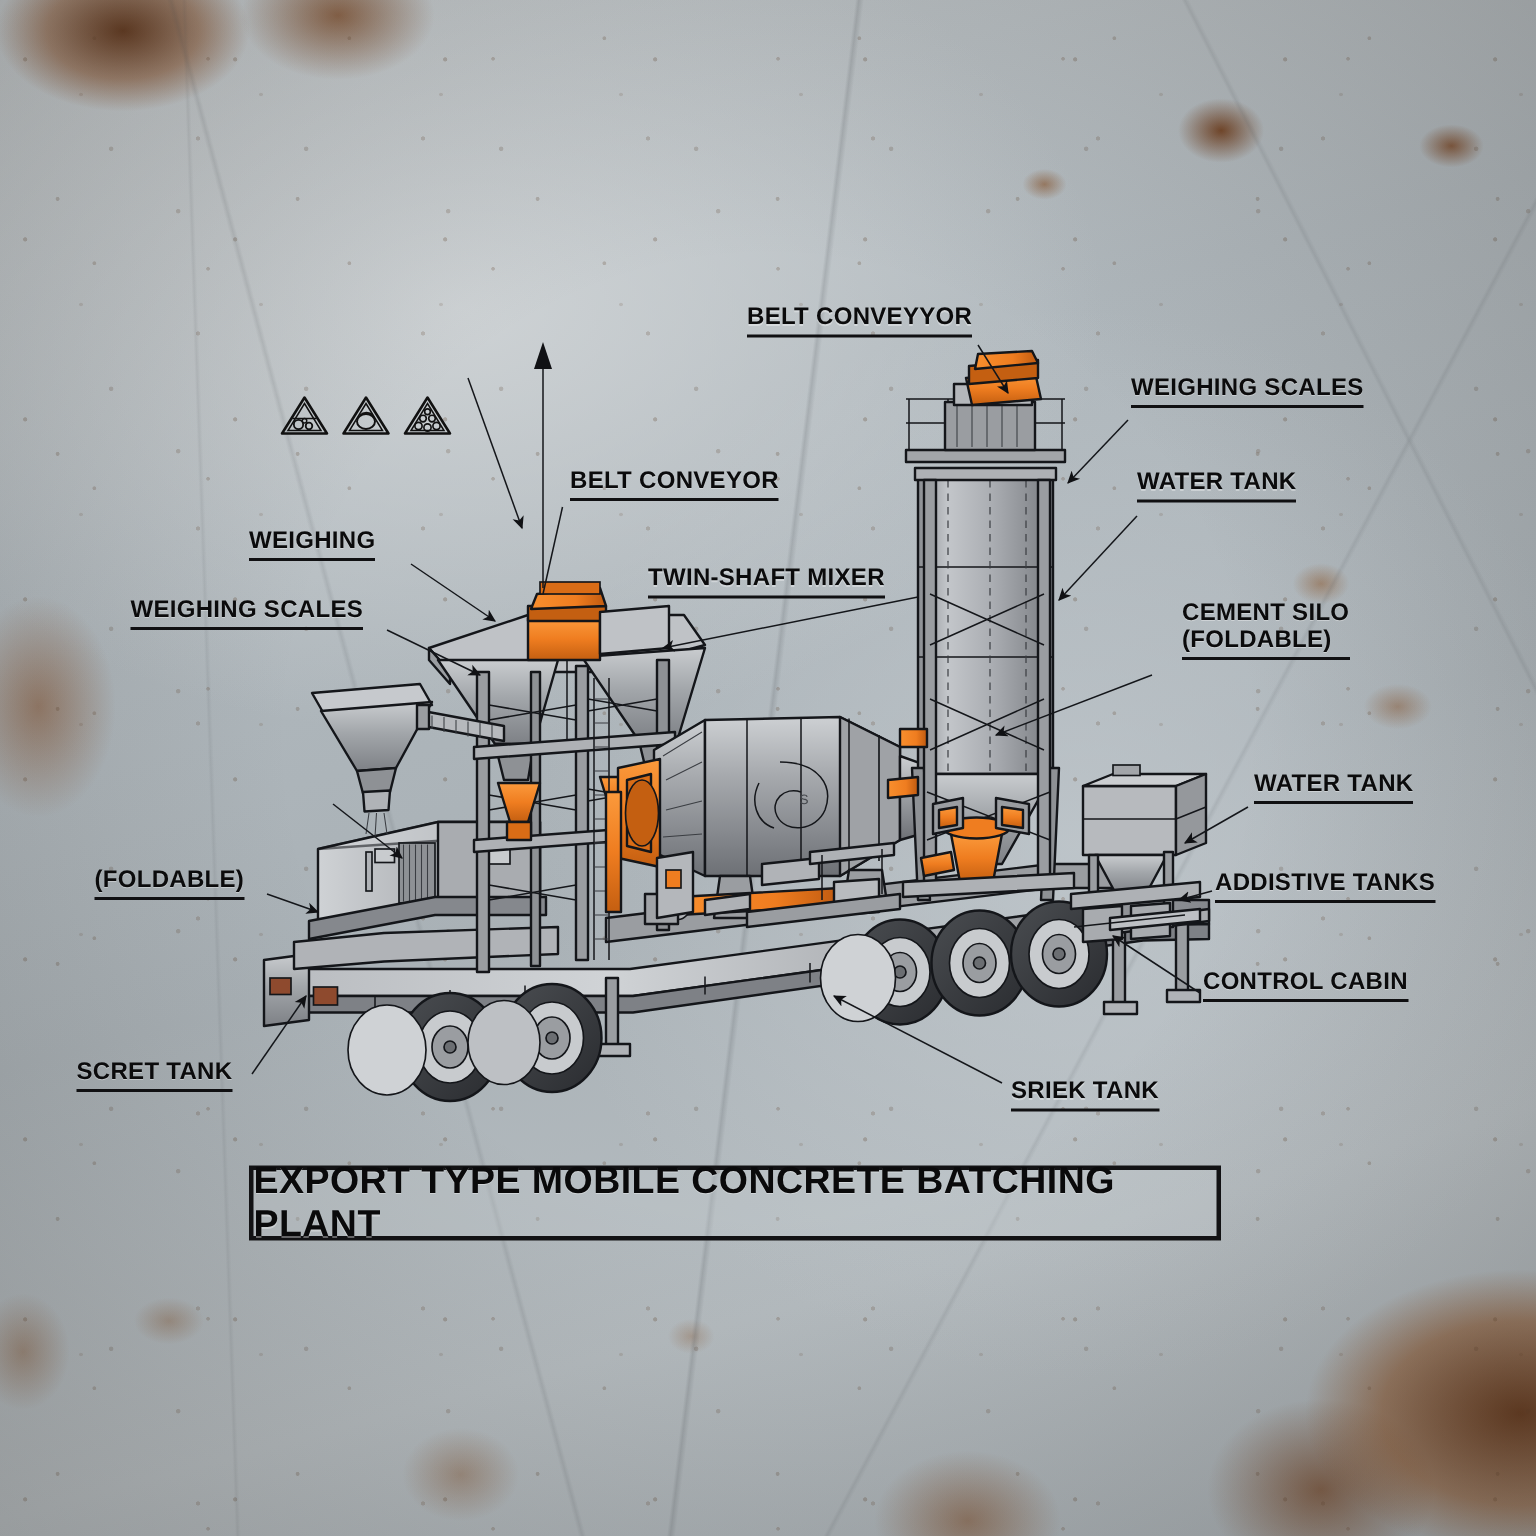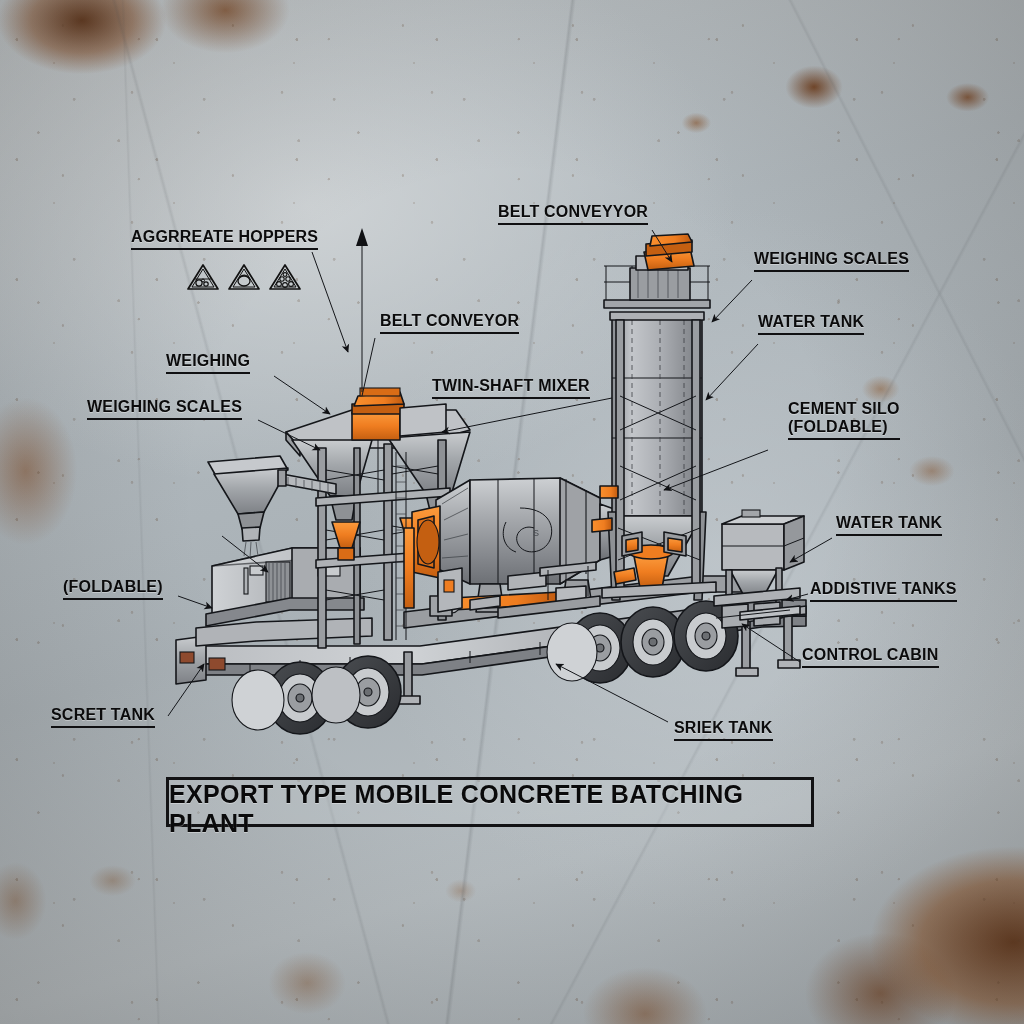--- a/index.html
+++ b/index.html
@@ -82,21 +82,21 @@
     text-shadow:0 1px 0 rgba(255,255,255,.35);
     line-height:1.12;
   }
   .lbl .ul { display:block; height:2px; background:#101012; margin-top:2px; }
   .lbl.two .ul { margin-top:2px; }
 
   #title-box {
     position:absolute;
     left:166px; top:777px; width:648px; height:50px;
     border:3px solid #121214;
-    display:flex; justify-content:center;
+    display:flex; align-items:center; justify-content:center;
     background:rgba(200,205,208,.30);
   }
   #title-box .t {
     font-family:"Liberation Sans", sans-serif;
     font-weight:bold; font-size:25px; letter-spacing:.3px;
     color:#0a0a0b;
     text-shadow:0 1px 0 rgba(255,255,255,.35);
   }
 
   .icons { position:absolute; left:186px; top:262px; display:flex; gap:7px; }
@@ -439,24 +439,20 @@
       <path class="ln" d="M808,594 L786,600" marker-end="url(#arrow)" stroke-width="1.5"></path>
 
       <path class="ln" d="M800,662 L742,624" marker-end="url(#arrow)" stroke-width="1.5"></path>
 
       <path class="ln" d="M168,716 L204,664" marker-end="url(#arrow)" stroke-width="1.5"></path>
 
       <path class="ln" d="M668,722 L556,664" marker-end="url(#arrow)" stroke-width="1.5"></path>
     </g>
   </svg>
 
-  <div class="lbl" style="left:131px; top:228px;">
-    <span>AGGRREATE HOPPERS</span>
-    <span class="ul"></span>
-  </div>
 
   <div class="icons">
     <svg width="34" height="30" viewBox="0 0 34 30">
       <path d="M17,3 L32,27 L2,27 Z" fill="none" stroke="#111" stroke-width="1.7" stroke-linejoin="round"></path>
       <path d="M17,7 L28,25 L6,25 Z" fill="none" stroke="#111" stroke-width="1"></path>
       <path d="M9,17 L25,17" stroke="#111" stroke-width="1"></path>
       <circle cx="13" cy="21" r="3.1" fill="none" stroke="#111" stroke-width="1.2"></circle>
       <circle cx="20" cy="22" r="2.2" fill="none" stroke="#111" stroke-width="1.2"></circle>
       <circle cx="17" cy="18.5" r="1.5" fill="none" stroke="#111" stroke-width="1"></circle>
     </svg>

